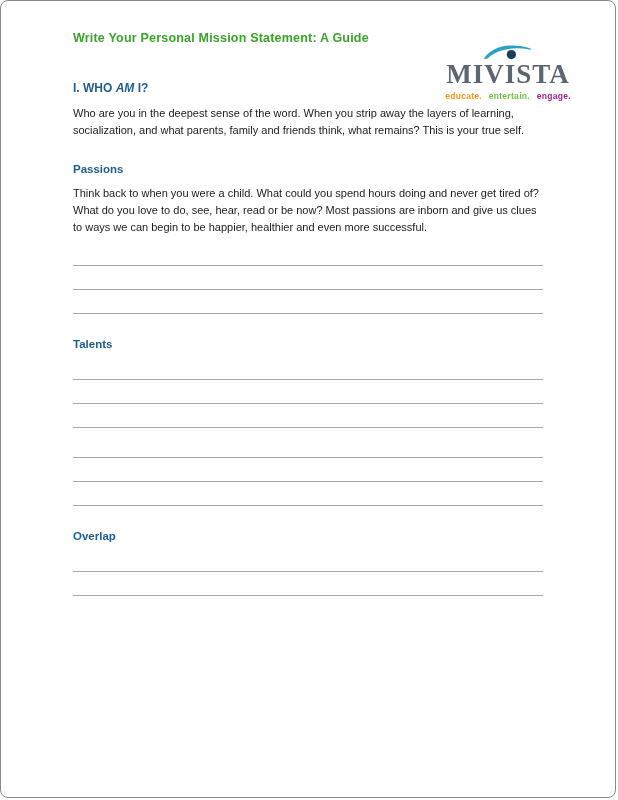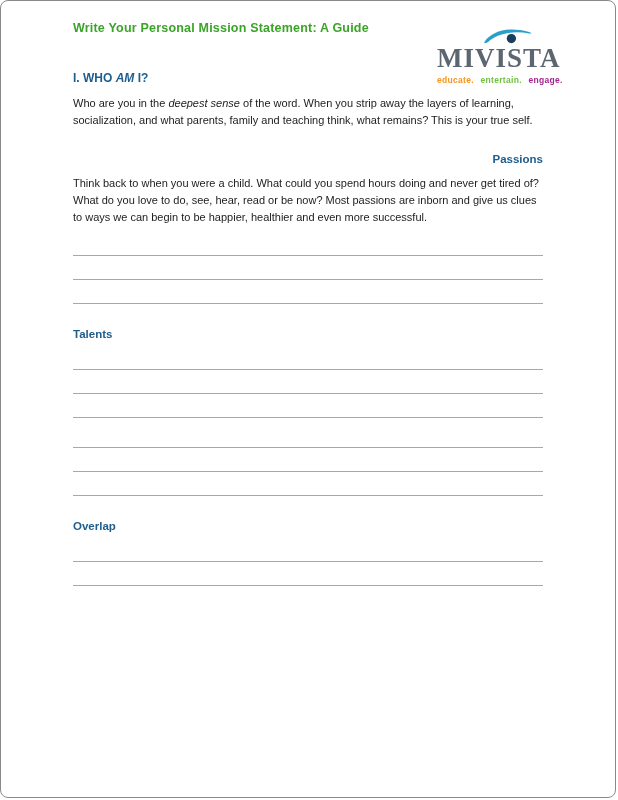--- a/index.html
+++ b/index.html
@@ -4,36 +4,36 @@
 <style>
   html,body{margin:0;padding:0;background:#ffffff;}
   body{font-family:"Liberation Sans", sans-serif;}
   .page{
     position:relative;
     width:616px;height:798px;
     box-sizing:border-box;
     border:1px solid #8a8a8a;
     border-radius:8px;
     background:#ffffff;
-    padding:20px 72px 18px 72px;
+    padding:30px 72px 18px 72px;
     overflow:hidden;
   }
   .doc-title{
     margin:0;
     font-size:12.5px;
     font-weight:bold;
     letter-spacing:0.2px;
     color:#3aa428;
   }
   
   .logo{
     position:absolute;
-    top:24px;right:36px;
+    top:40px;right:36px;
     width:142px;
-    text-align:left;
+    text-align:center;
   }
   .logo-eye{width:54px;height:22px;margin:0 auto -2px auto;}
   .logo-eye svg{width:100%;height:100%;display:block;}
   .logo-word{
     font-family:"Liberation Serif", serif;
     font-weight:bold;
     font-size:27px;
     letter-spacing:1px;
     color:#5c6670;
     line-height:1;
@@ -60,21 +60,21 @@
     font-size:11.5px;
     font-weight:bold;
     color:#1f5d8d;
   }
   .body-text{
     margin:10px 0 0 0;
     font-size:11px;
     line-height:1.55;
     color:#1c1c1c;
   }
-  .body-text .em{font-style:italic;}
+  .body-text .em{}
   .sec-heading .em{font-style:italic;text-align:right;}
   .lines{margin-top:6px;}
   .line{
     height:23px;
     border-bottom:1px solid #a8a8a8;
   }
   
   .footer{
     position:absolute;
     left:70px;right:70px;bottom:16px;
@@ -107,23 +107,23 @@
     <div class="logo-word">MIVISTA</div>
     <div class="logo-tagline">
       <span class="tg-educate">educate.</span>
       <span class="tg-entertain">entertain.</span>
       <span class="tg-engage">engage.</span>
     </div>
   </div>
 
   <h2 class="sec-heading"><span>I. WHO </span><span class="em">AM</span><span> I?</span></h2>
 
-  <p class="body-text"><span>Who are you in the </span><span class="em">deepest sense</span><span> of the word. When you strip away the layers of learning, socialization, and what parents, family and teaching think, what remains? This is your true self.</span></p>
+  <p class="body-text"><span>Who are you in the </span><span class="em">deepest sense</span><span> of the word. When you strip away the layers of learning, socialization, and what parents, family and friends think, what remains? This is your true self.</span></p>
 
-  <h3 class="sub-heading" style="text-align:right;">Passions</h3>
+  <h3 class="sub-heading" style="">Passions</h3>
   <p class="body-text">Think back to when you were a child. What could you spend hours doing and never get tired of? What do you love to do, see, hear, read or be now? Most passions are inborn and give us clues to ways we can begin to be happier, healthier and even more successful.</p>
   <div class="lines">
     <div class="line"></div>
     <div class="line"></div>
     <div class="line"></div>
   </div>
 
   <h3 class="sub-heading">Talents</h3>
   <div class="lines">
     <div class="line"></div>

